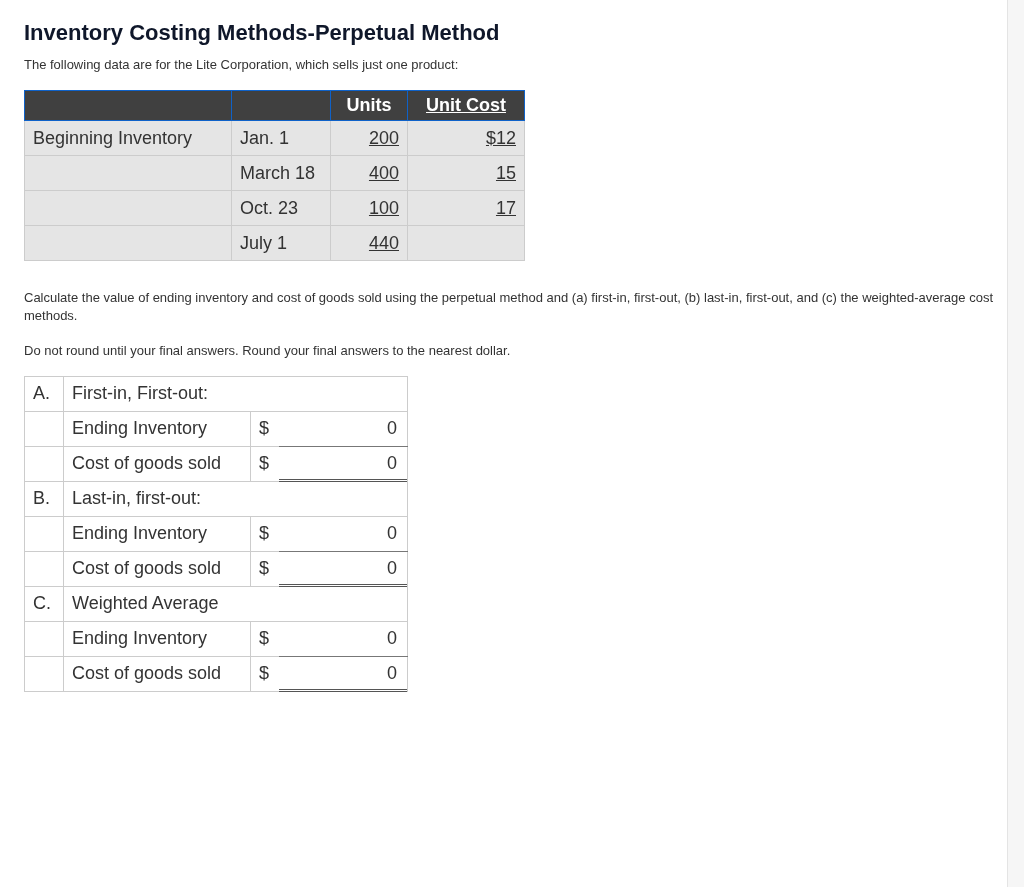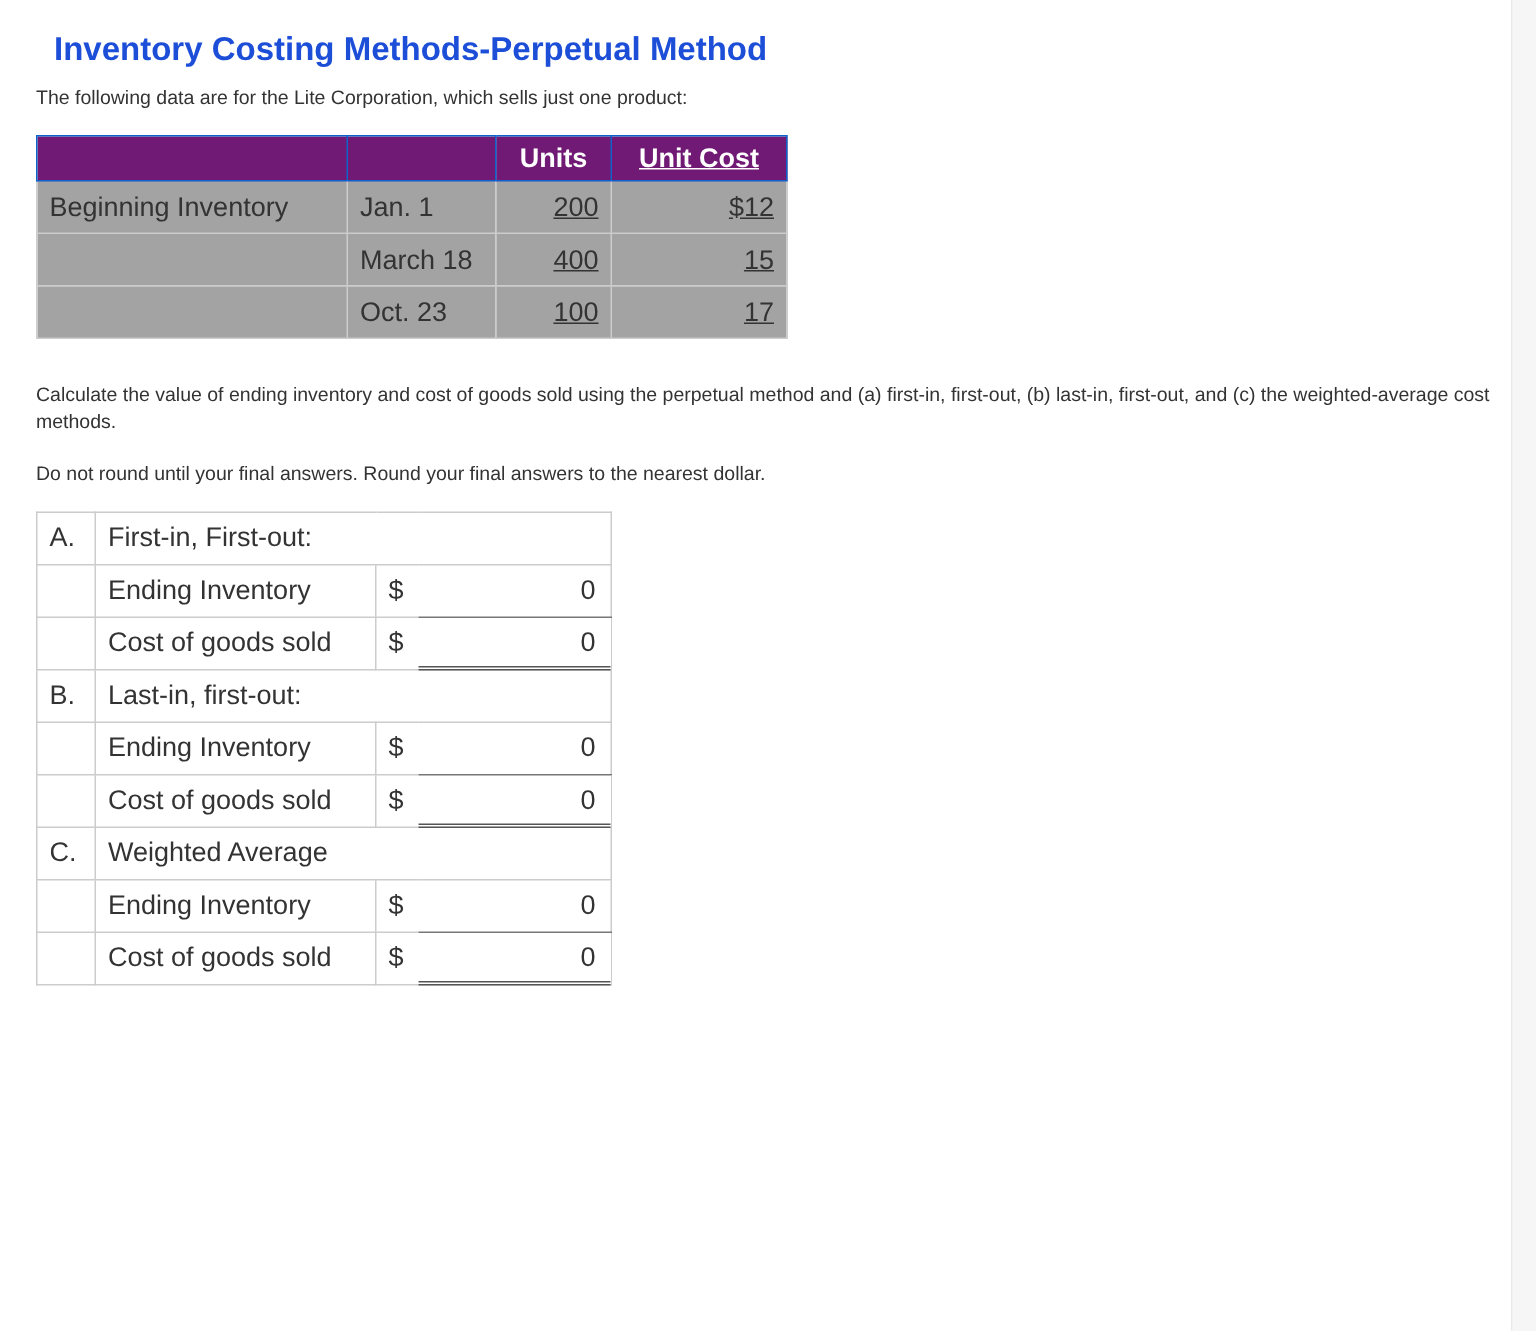--- a/index.html
+++ b/index.html
@@ -7,52 +7,52 @@
     padding: 20px 24px;
     font-family: "Helvetica Neue", Arial, sans-serif;
     color: #333;
     width: 1024px;
     box-sizing: border-box;
     background: #fff;
   }
   h2.title {
     font-size: 22px;
     font-weight: 700;
-    color: #1d4ed8;
-    margin: 0 0 10px 12px;
+    color: #0f172a;
+    margin: 0 0 10px 0;
   }
   p.intro, p.instr, p.round {
     font-size: 13px;
     color: #333;
     margin: 8px 0 16px 0;
     line-height: 1.4;
   }
   table {
     border-collapse: collapse;
   }
   .data-table {
     margin-bottom: 28px;
   }
   .data-table th {
-    background: #701a75;
+    background: #404040;
     color: #fff;
     font-weight: 700;
     font-size: 18px;
     padding: 4px 8px;
     border: 1px solid #0f62c9;
   }
   .data-table th.blank {
     border: 1px solid #0f62c9;
   }
   .data-table td {
     border: 1px solid #ccc;
     padding: 4px 8px;
     font-size: 18px;
     color: #333;
-    background: #a3a3a3;
+    background: #e5e5e5;
     height: 26px;
   }
   .data-table td.num {
     text-align: right;
     text-decoration: underline;
   }
   .answer-table td {
     border: 1px solid #ccc;
     padding: 4px 8px;
     font-size: 18px;
@@ -124,20 +124,26 @@
     <td>March 18</td>
     <td class="num">400</td>
     <td class="num">15</td>
   </tr>
   <tr>
     <td></td>
     <td>Oct. 23</td>
     <td class="num">100</td>
     <td class="num">17</td>
   </tr>
+  <tr>
+    <td></td>
+    <td>July 1</td>
+    <td class="num">440</td>
+    <td class="num" data="" executeable="false"></td>
+  </tr>
 </tbody>
   </table>
 
 <p class="instr">Calculate the value of ending inventory and cost of goods sold using the perpetual method and (a) first-in, first-out, (b) last-in, first-out, and (c) the weighted-average cost methods.</p>
 <p class="round">Do not round until your final answers. Round your final answers to the nearest dollar.</p>
 
 <table class="answer-table">
 
   <tbody>
       <tr>

